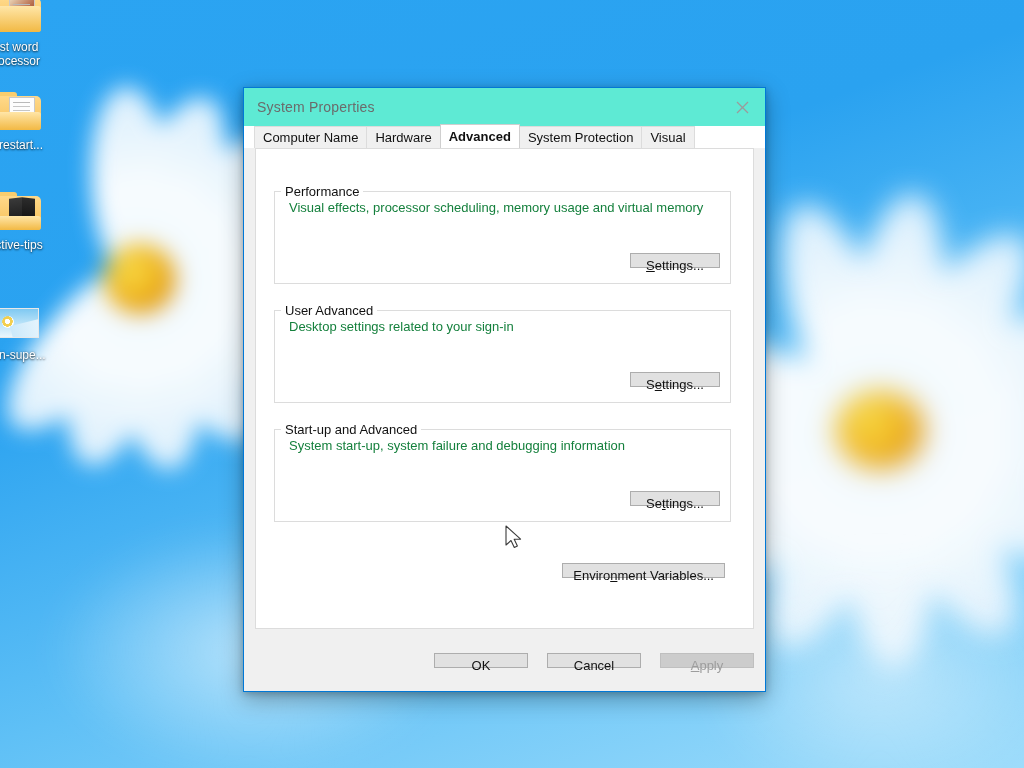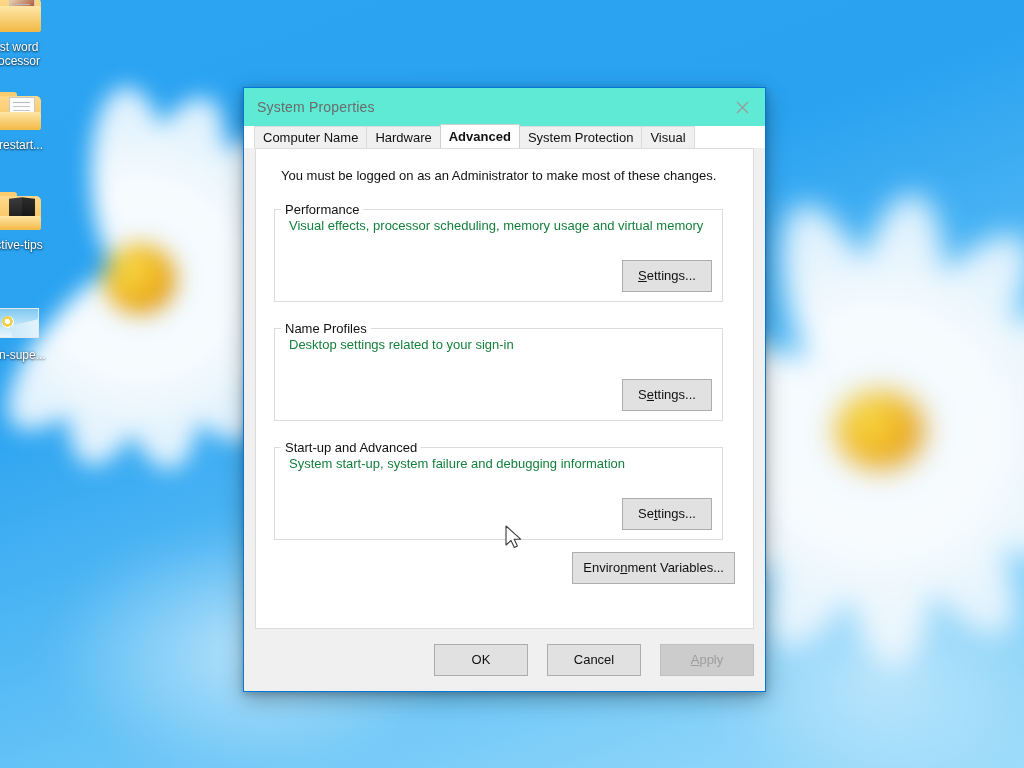--- a/index.html
+++ b/index.html
@@ -203,21 +203,21 @@
     margin: 0 11px 0 11px;
     position: relative;
     padding: 16px 18px 0 18px;
   }
   .intro {
     font-size: 13px; color:#111;
     margin: 3px 0 0 7px;
   }
 
   fieldset.group {
-    margin: 19px 12px 0 0;
+    margin: 19px 4px 0 0;
     padding: 0;
     border: 1px solid #dcdcdc;
     position: relative;
     height: 100px;
   }
   fieldset.group legend {
     font-size: 13px;
     color: #111;
     padding: 0 4px 0 4px;
     margin-left: 6px;
@@ -229,34 +229,34 @@
   .group-btnrow {
     position:absolute; right: 10px; bottom: 9px;
   }
 
   .btn {
     font-family: "Liberation Sans", sans-serif;
     font-size: 13px;
     color:#111;
     background: #e1e1e1;
     border: 1px solid #adadad;
-    height: 32px;
+    height: 15px;
     min-width: 90px;
     padding: 0 10px;
     cursor: default;
     line-height: 24px;
     text-align:center;
   }
   .btn.wide { min-width: 160px; }
   .btn.disabled { color:#9d9d9d; border-color:#bfbfbf; background:#cccccc; }
   .btn u { text-decoration: underline; }
 
   .envrow {
     position: absolute;
-    right: 18px;
+    right: 28px;
     bottom: 44px;
   }
 
   .footer {
     flex: 0 0 auto;
     height: 62px;
     background:#f0f0f0;
     display:flex;
     align-items:center;
     justify-content:flex-end;
@@ -360,32 +360,31 @@
     <div class="tabstrip">
       <div class="tab">Computer Name</div>
       <div class="tab">Hardware</div>
       <div class="tab active">Advanced</div>
       <div class="tab">System Protection</div>
       <div class="tab">Visual</div>
     </div>
 
     <div class="tabpage">
 
-      <div class="intro">You must be logged on as an Administrator to make most of these changes.</div>
 
       <fieldset class="group">
         <legend>Performance</legend>
         <div class="group-desc">Visual effects, processor scheduling, memory usage and virtual memory</div>
         <div class="group-btnrow">
           <button class="btn"><u>S</u><span>ettings...</span></button>
         </div>
       </fieldset>
 
       <fieldset class="group">
-        <legend>Name Profiles</legend>
+        <legend>User Advanced</legend>
         <div class="group-desc">Desktop settings related to your sign-in</div>
         <div class="group-btnrow">
           <button class="btn"><span>S</span><u>e</u><span>ttings...</span></button>
         </div>
       </fieldset>
 
       <fieldset class="group">
         <legend>Start-up and Advanced</legend>
         <div class="group-desc">System start-up, system failure and debugging information</div>
         <div class="group-btnrow">

